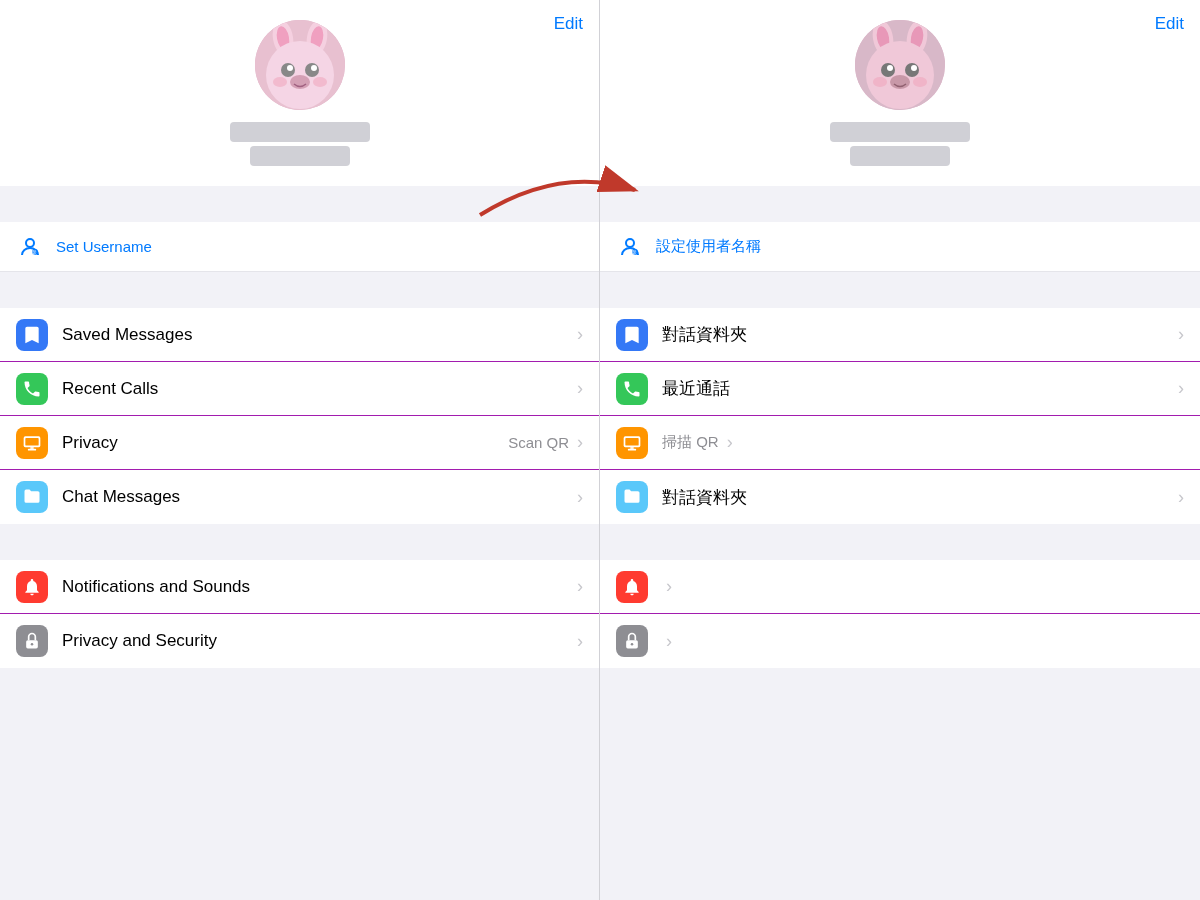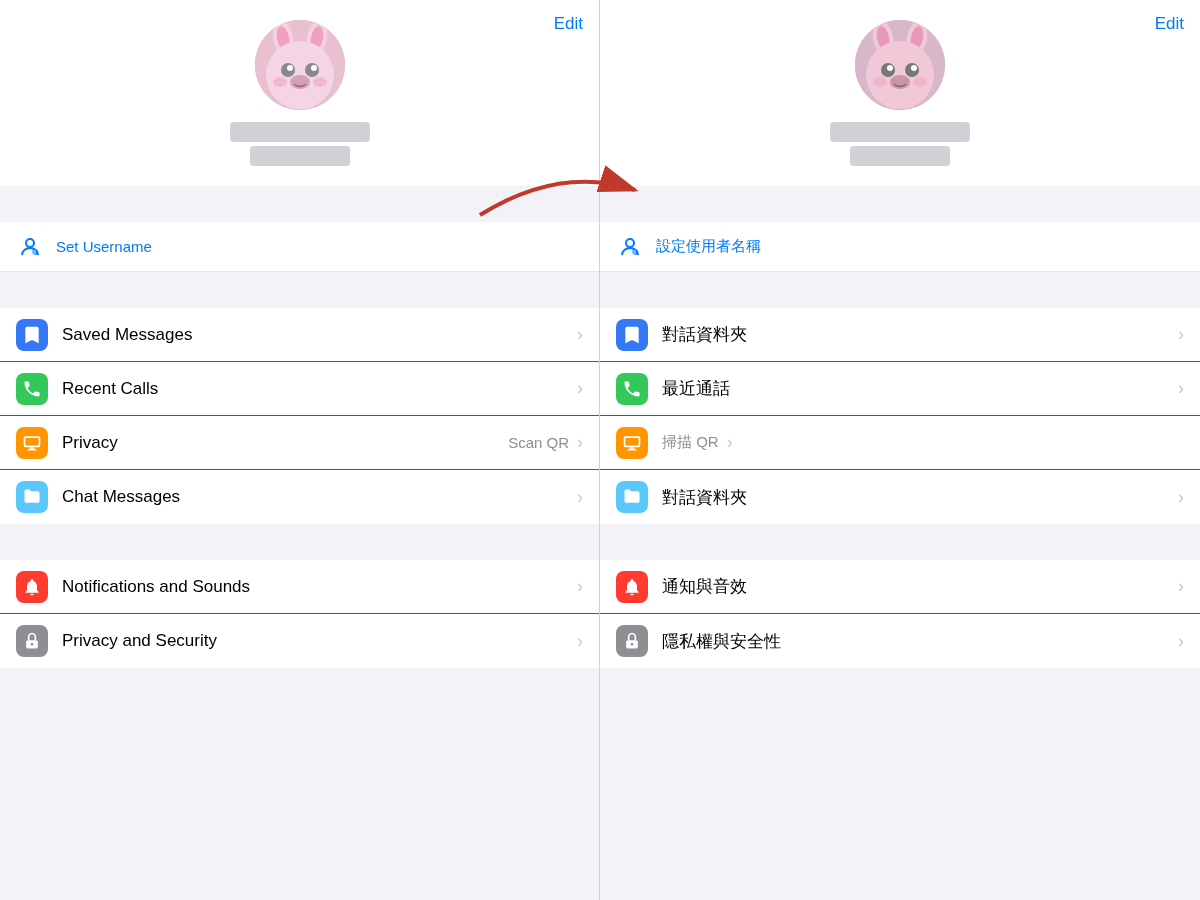--- a/index.html
+++ b/index.html
@@ -433,35 +433,33 @@
     <div class="section-divider"></div>
 
     <div class="menu-section">
 
       <div class="menu-item">
         <div class="menu-icon-wrap icon-red">
           <svg viewBox="0 0 24 24">
               <path d="M12 22c1.1 0 2-.9 2-2h-4c0 1.1.9 2 2 2zm6-6v-5c0-3.07-1.64-5.64-4.5-6.32V4c0-.83-.67-1.5-1.5-1.5s-1.5.67-1.5 1.5v.68C7.63 5.36 6 7.92 6 11v5l-2 2v1h16v-1l-2-2z"></path>
             </svg>
         </div>
-        <span class="menu-item-label">通知與音效</span>
         <div class="menu-item-accessory">
           <span class="chevron">›</span>
         </div>
       </div>
 
       <div class="menu-item">
         <div class="menu-icon-wrap icon-gray">
           <svg viewBox="0 0 24 24">
               <rect x="5" y="11" width="14" height="10" rx="2"></rect>
               <path d="M8 11V7a4 4 0 018 0v4" fill="none" stroke="white" stroke-width="2"></path>
               <circle cx="12" cy="16" r="1.5" fill="#8e8e93"></circle>
             </svg>
         </div>
-        <span class="menu-item-label">隱私權與安全性</span>
         <div class="menu-item-accessory">
           <span class="chevron">›</span>
         </div>
       </div>
     </div>
 
   </div>
 
   <svg style="position:fixed; left:460px; top:155px; pointer-events:none; z-index:100;" width="200" height="80" viewBox="0 0 200 80" xmlns="http://www.w3.org/2000/svg">
     <defs>

